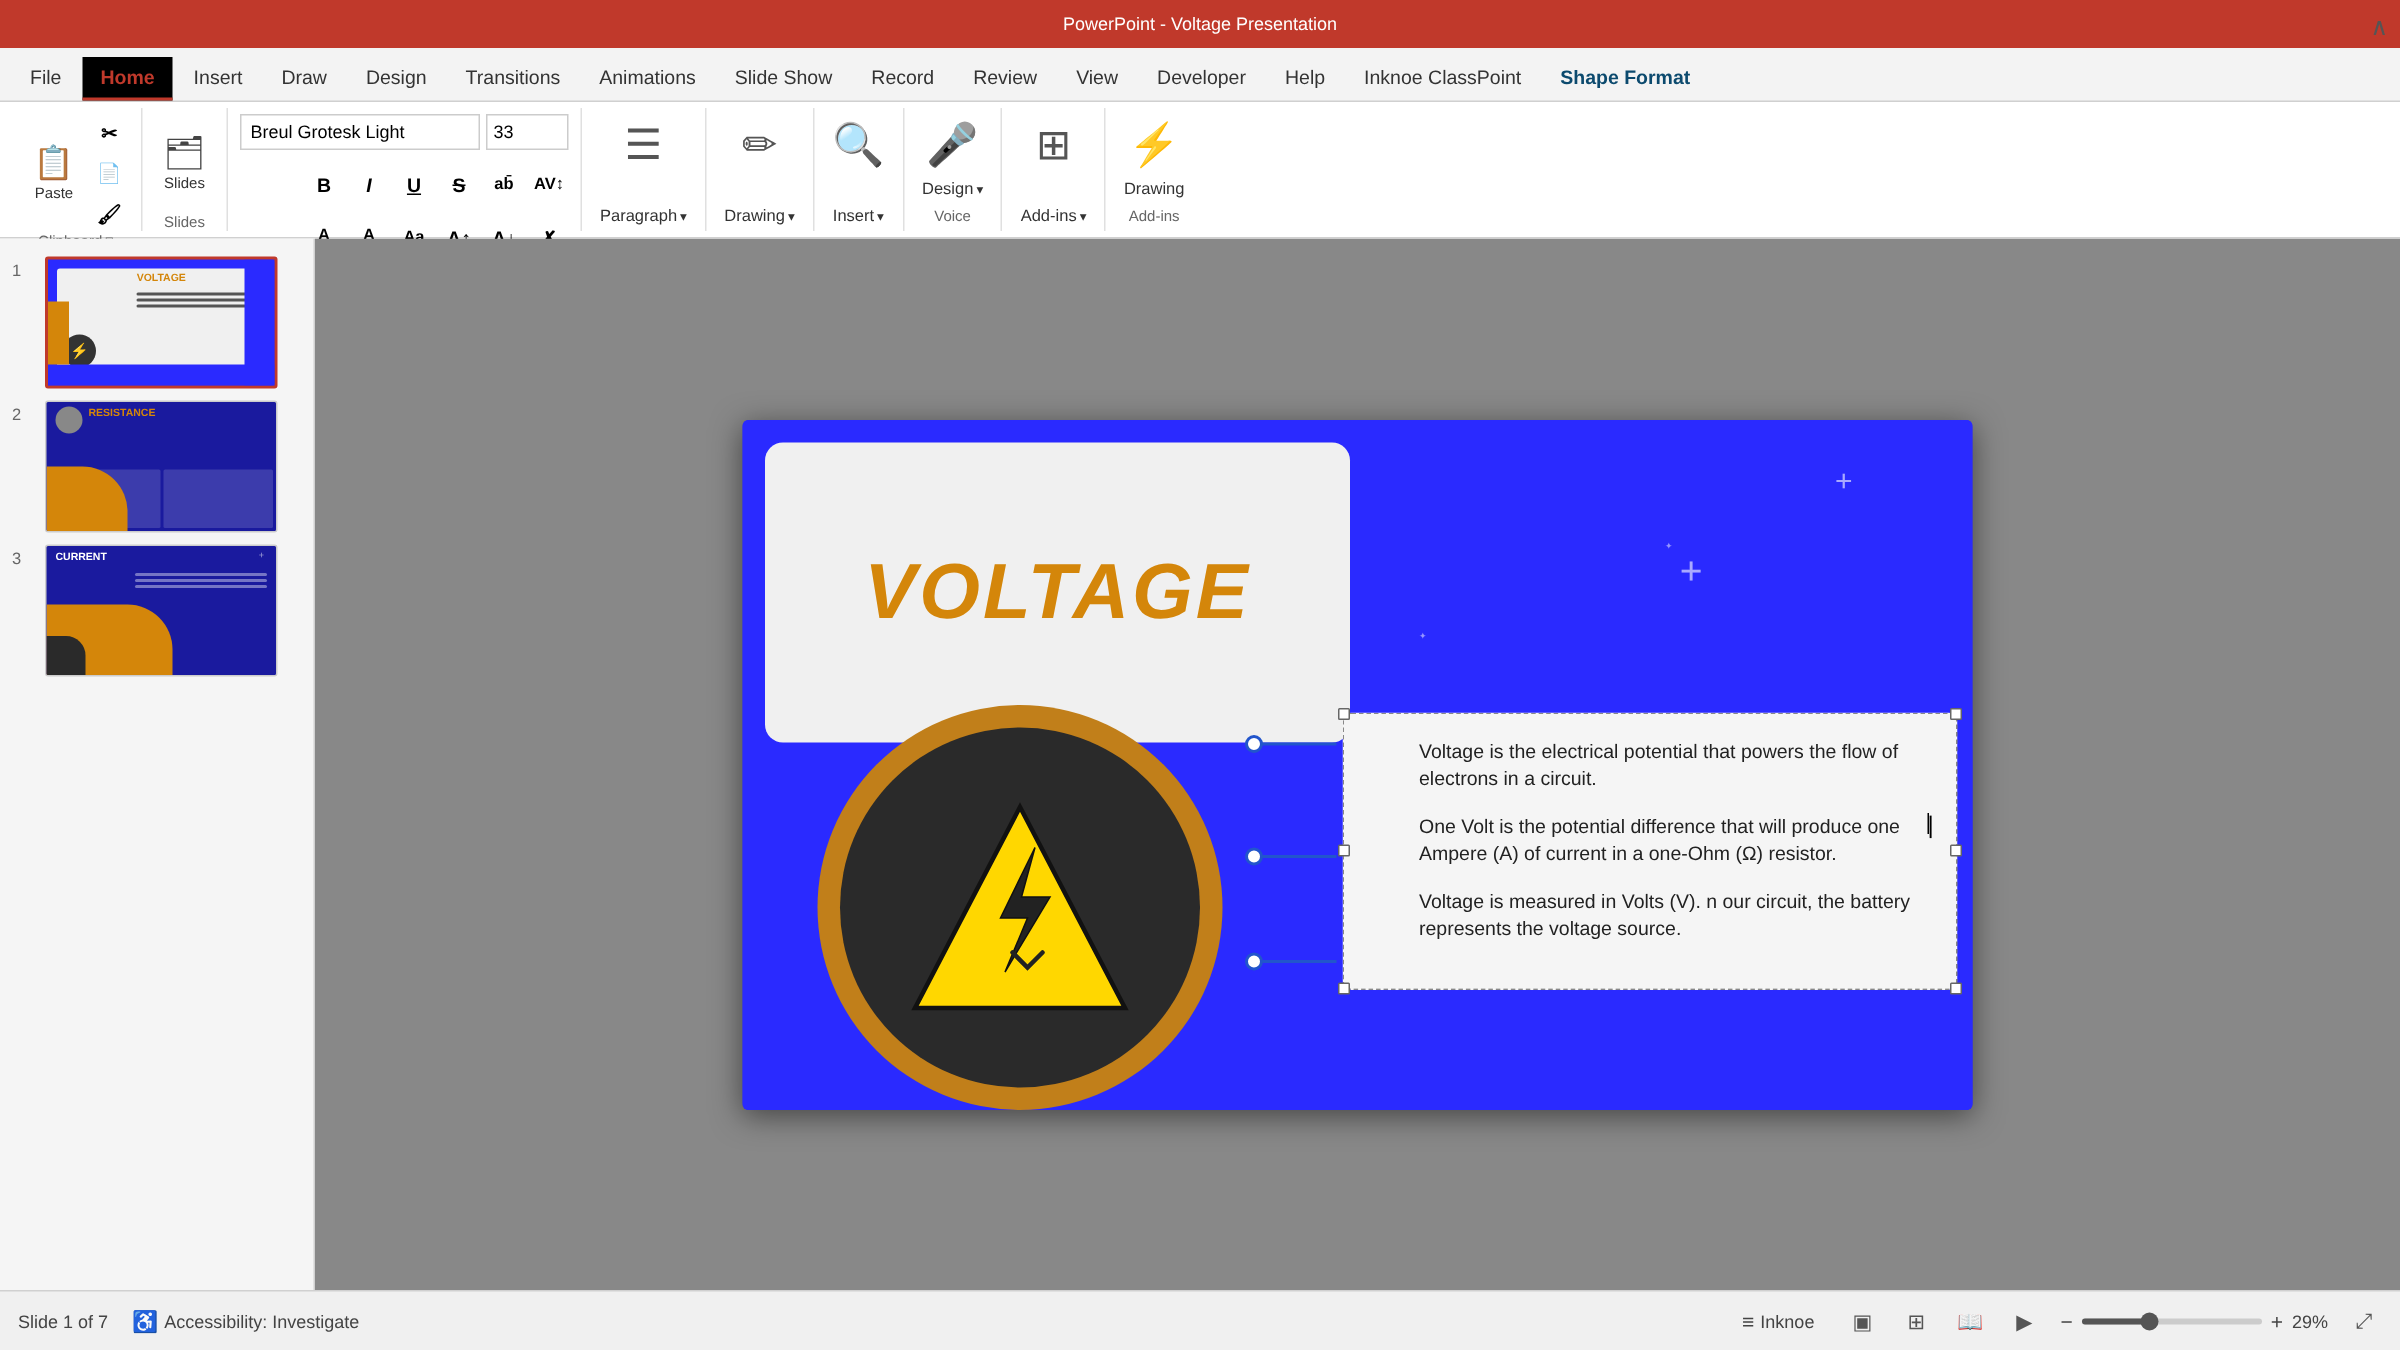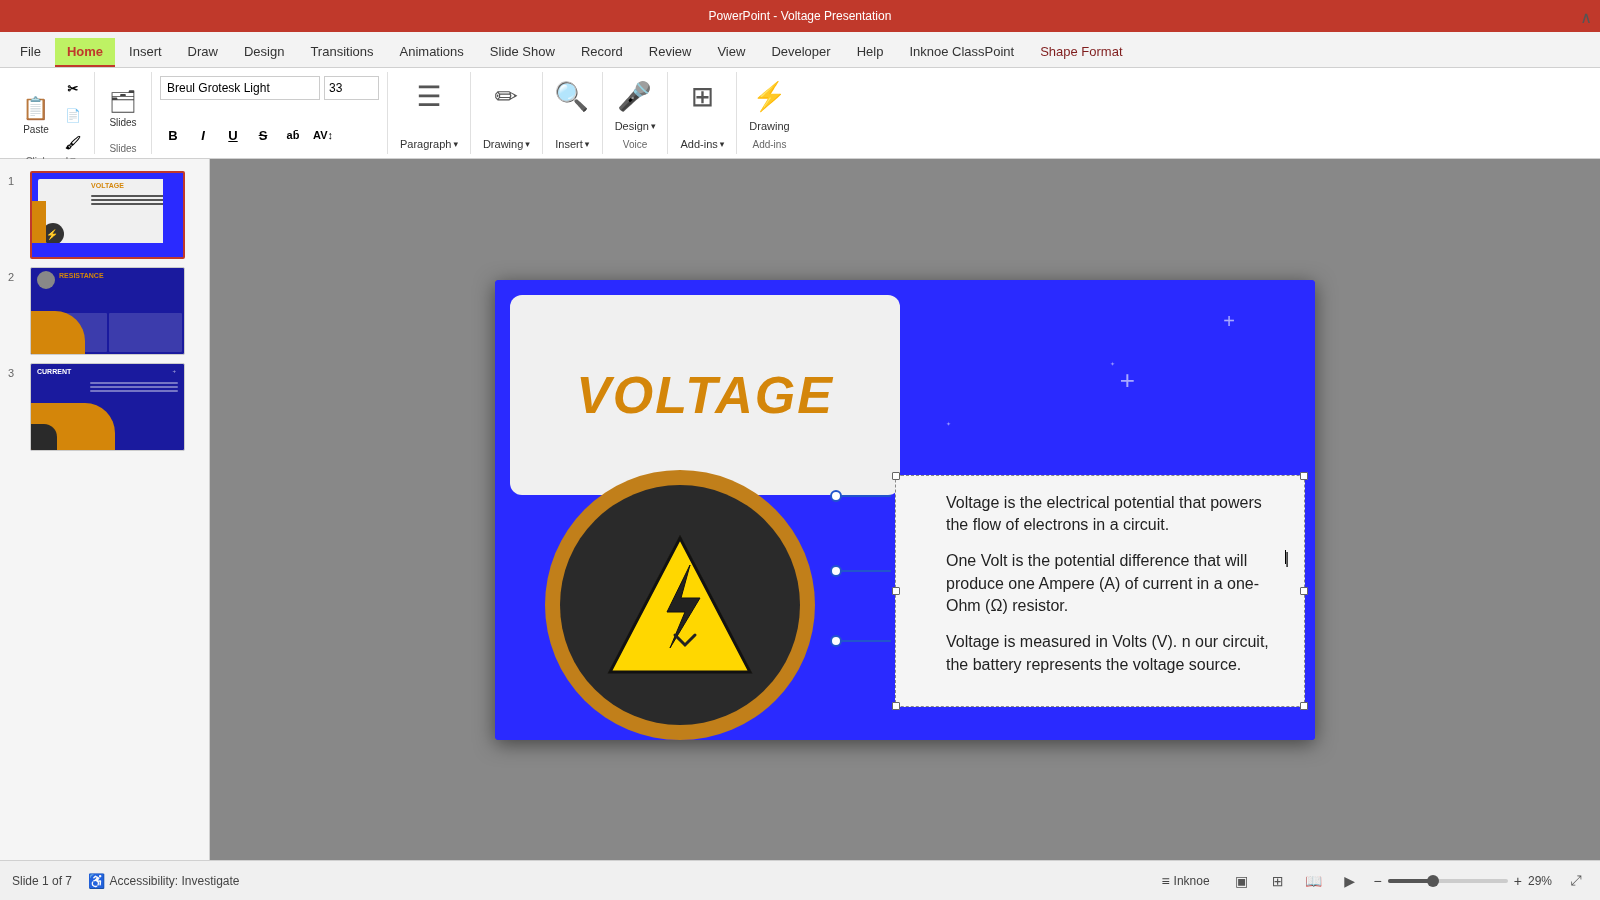--- a/index.html
+++ b/index.html
@@ -37,26 +37,26 @@
       cursor: pointer;
       color: #333;
       border-bottom: 2px solid transparent;
       margin-right: 2px;
     }
 
     .ribbon-tab.active {
       color: #c0392b;
       border-bottom: 2px solid #c0392b;
       font-weight: 600;
-      background: #bef264;
+      background: #000000;
     }
 
     .ribbon-tab.shape-format {
-      color: #7f1d1d;
-      font-weight: 400;
+      color: #0c4a6e;
+      font-weight: 700;
     }
 
     .ribbon-content {
       display: flex;
       align-items: center;
       padding: 4px 8px;
       height: 90px;
       gap: 0;
     }
 
@@ -102,21 +102,22 @@
     .ribbon-btn .label { font-size: 10px; color: #333; margin-top: 2px; }
 
     
     .font-group {
       display: flex;
       flex-direction: column;
       padding: 0 8px;
       border-right: 1px solid #e0e0e0;
       height: 82px;
       justify-content: flex-start;
-      gap: 19px;
+      gap: 7px;
+      align-items: flex-end;
     }
 
     .font-row {
       display: flex;
       align-items: center;
       gap: 4px;
       margin-top: 4px;
     }
 
     .font-select {
@@ -443,21 +444,21 @@
     }
 
     .text-bullet {
       display: flex;
       align-items: flex-start;
       margin-bottom: 14px;
       position: relative;
     }
 
     .bullet-text {
-      font-size: 16px;
+      font-size: 13px;
       color: #222;
       line-height: 1.4;
     }
 
     
     .selection-handle {
       width: 8px;
       height: 8px;
       background: white;
       border: 1px solid #666;

